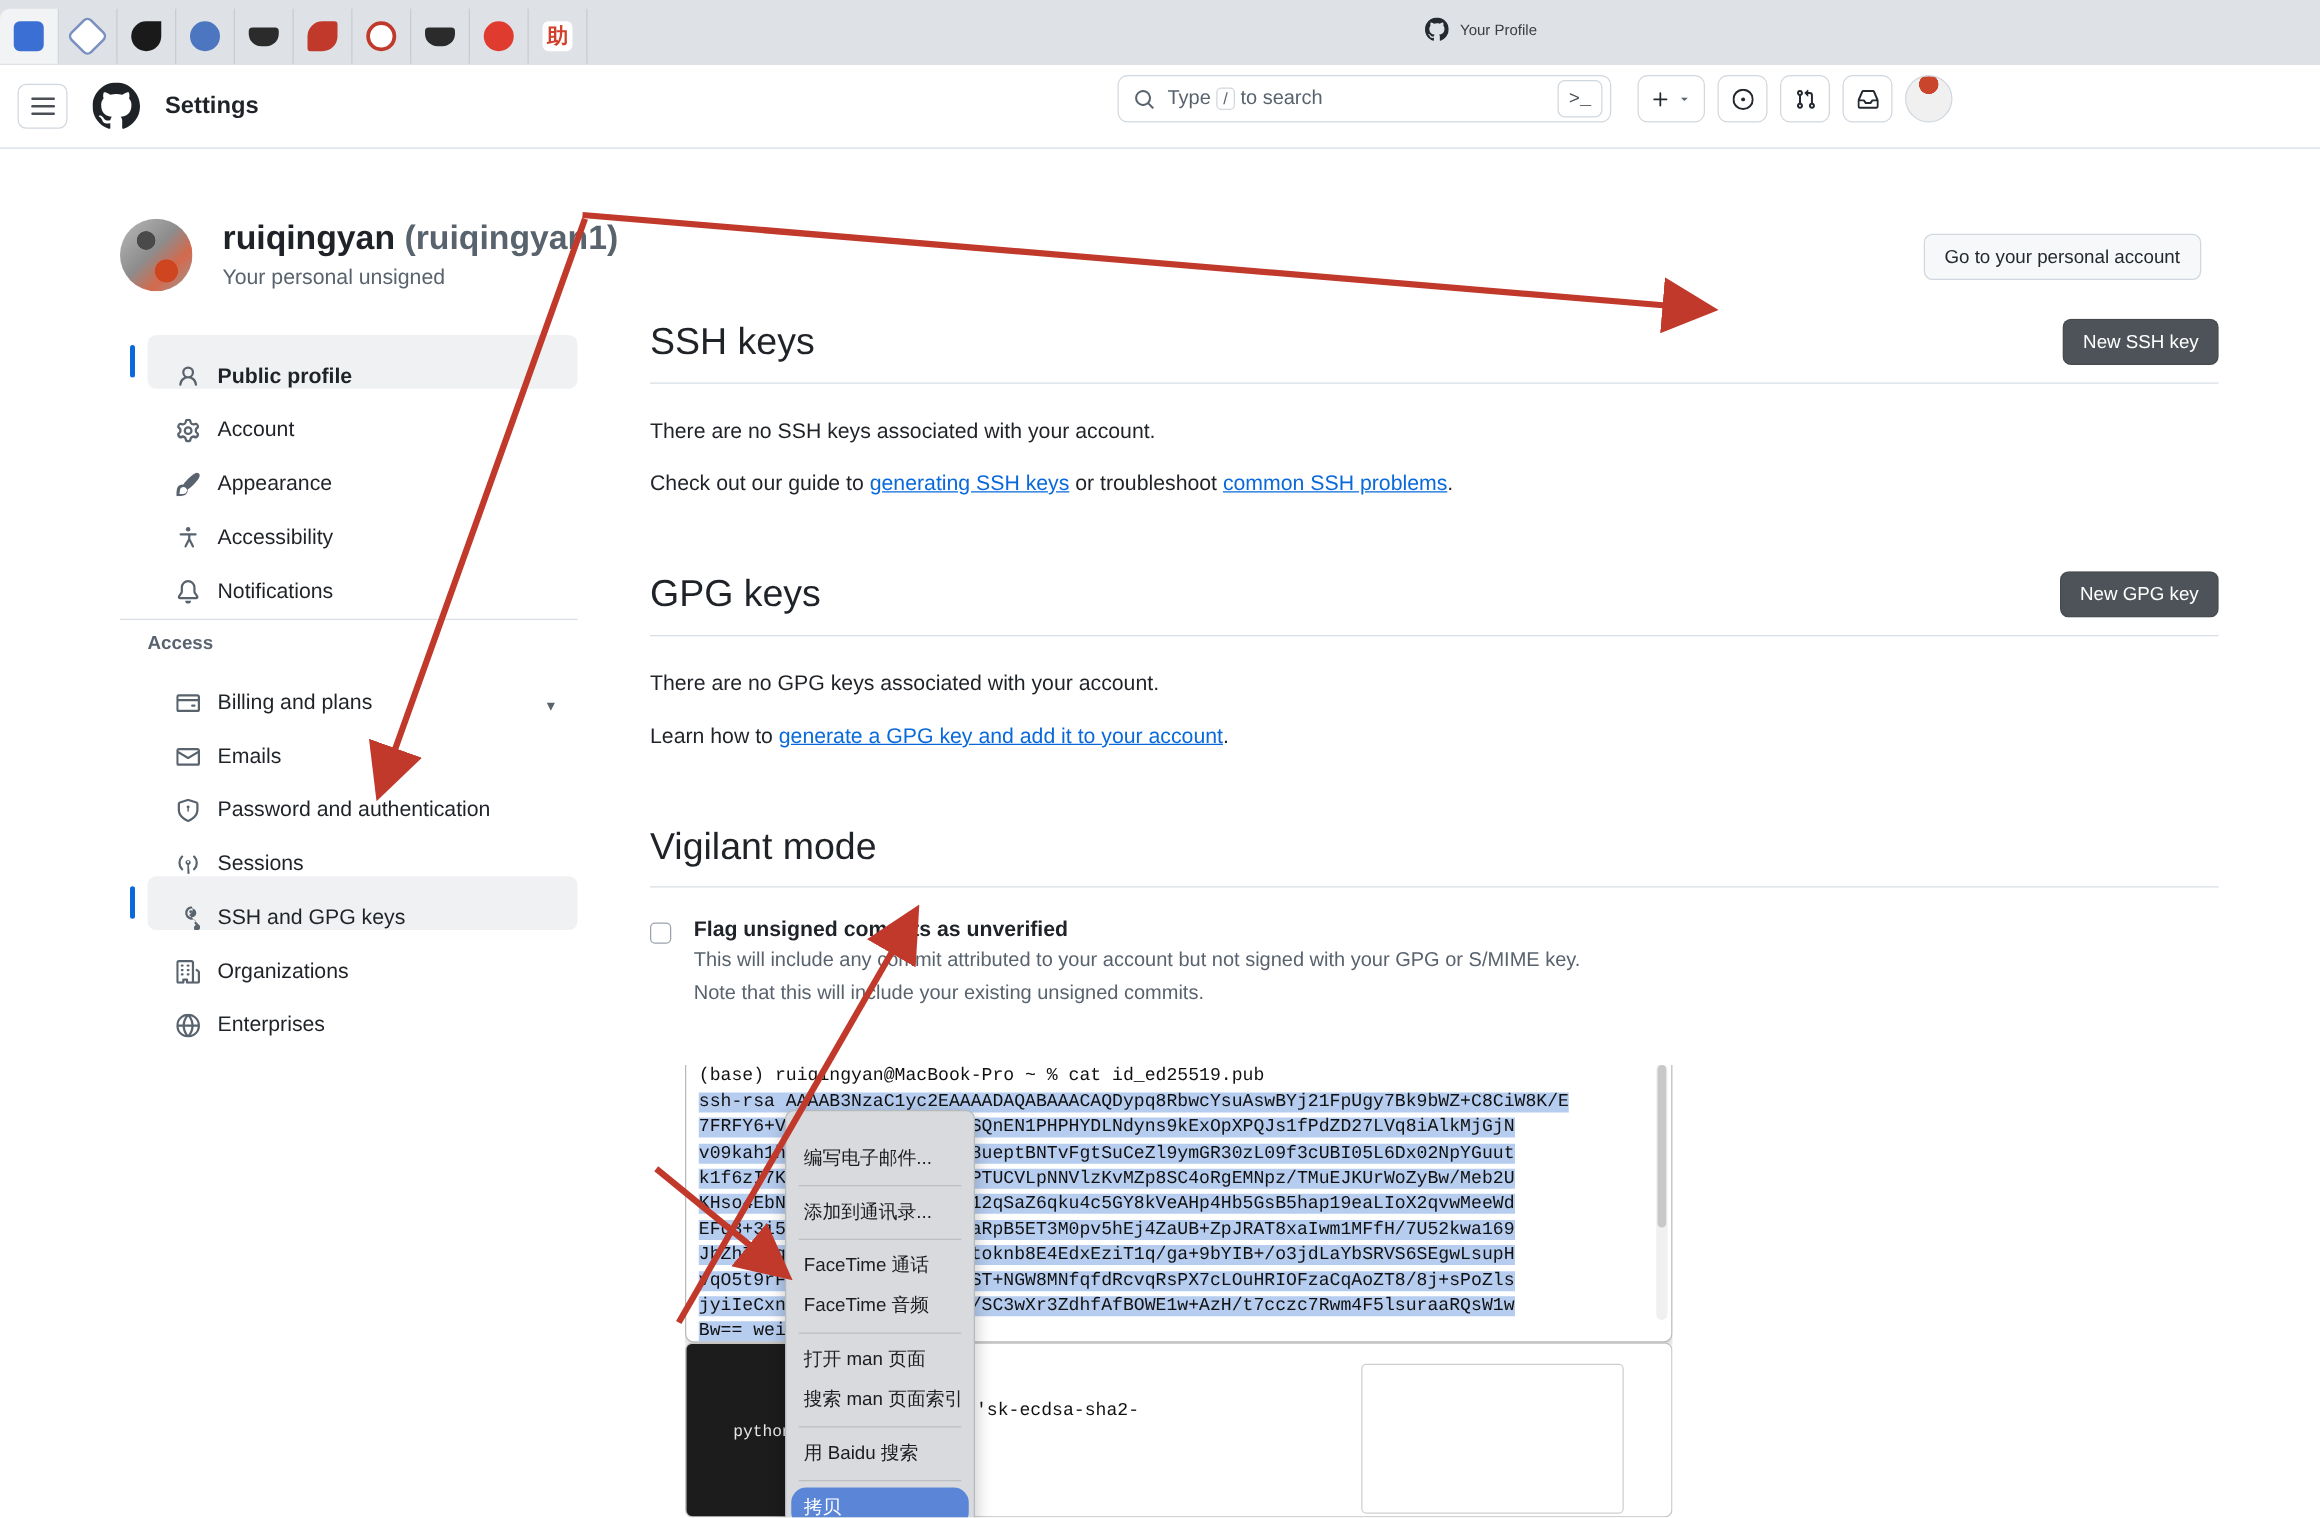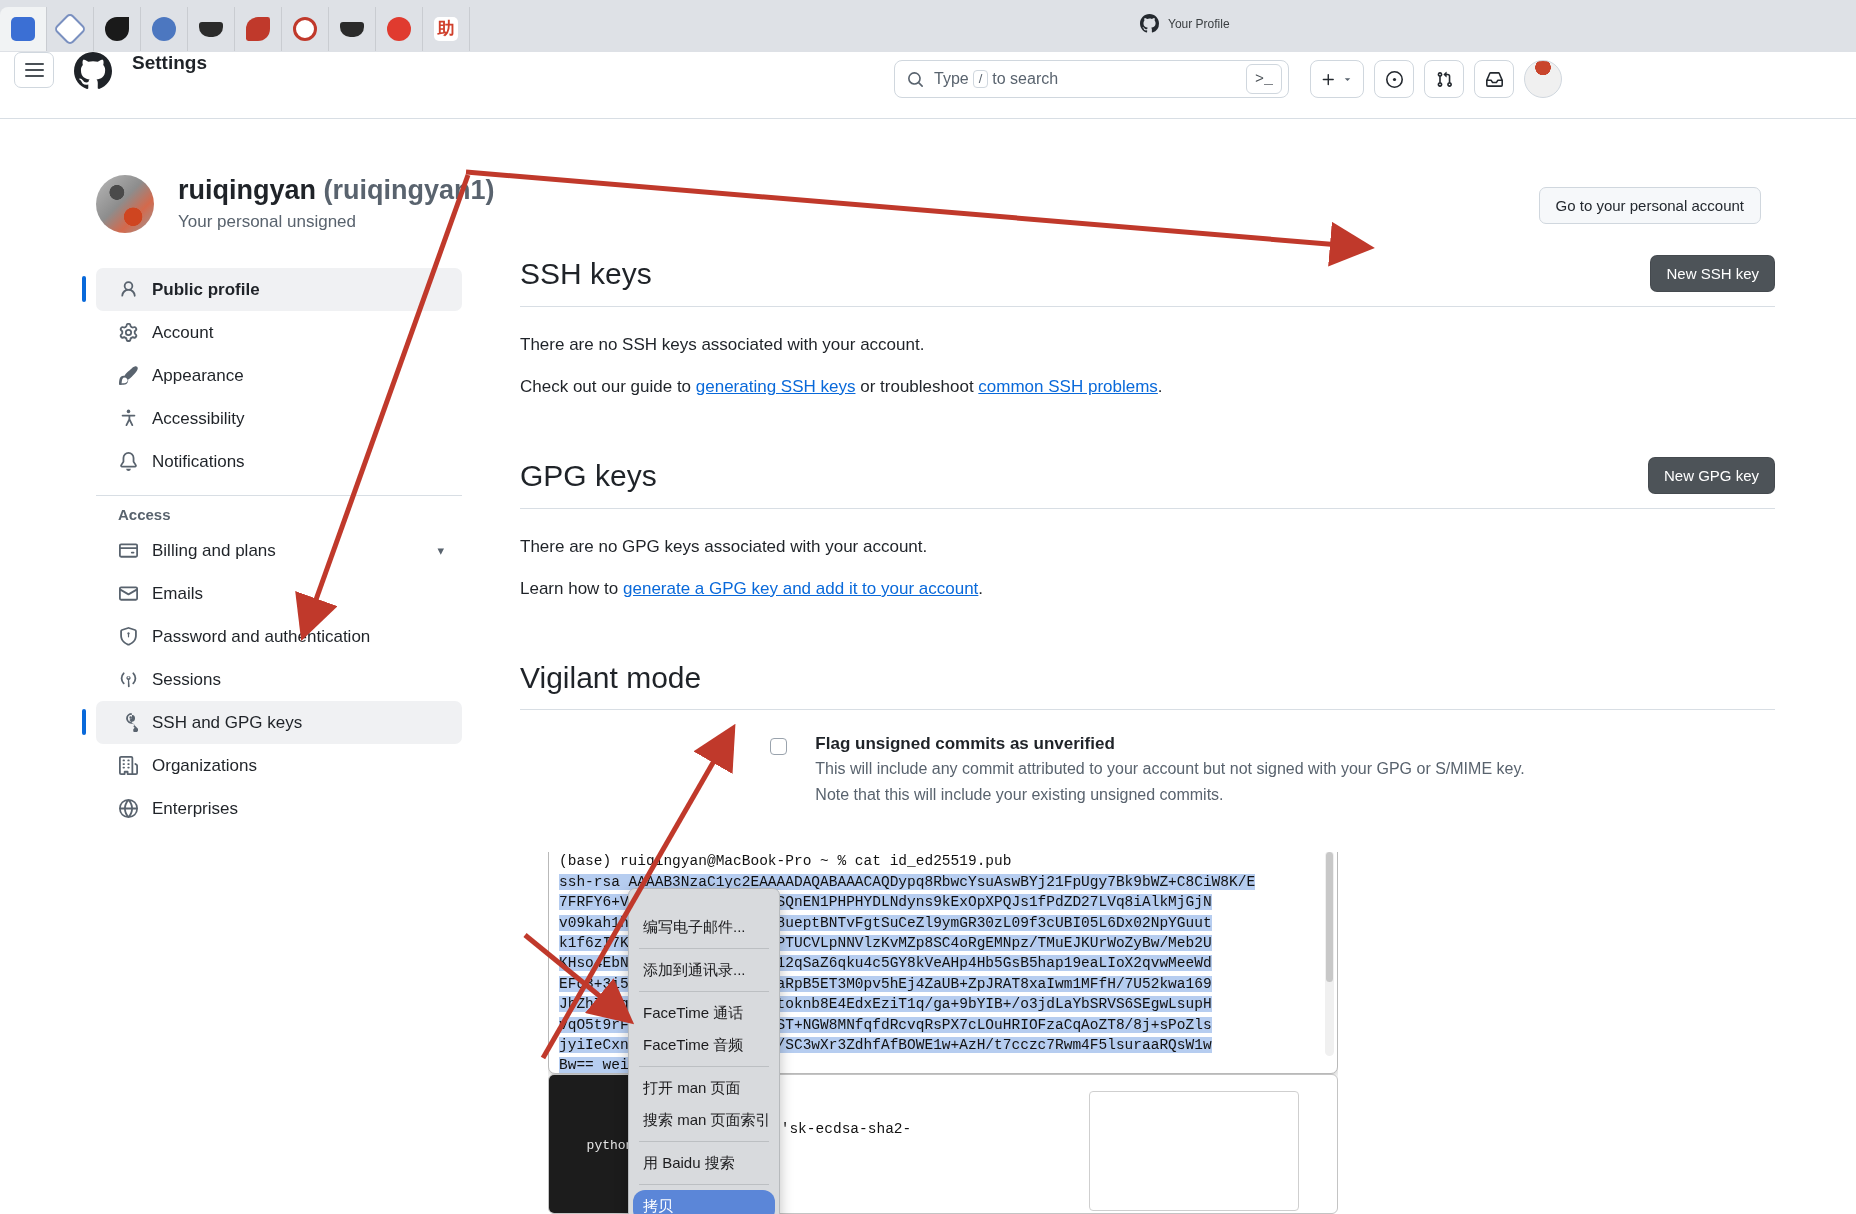--- a/index.html
+++ b/index.html
@@ -27,21 +27,21 @@
   .tabtitle {
     position:absolute; left:1140px; top:14px; display:flex; align-items:center; gap:9px;
     font-size:12px; color:#3c4043;
   }
   .gh-mark { width:19px; height:19px; }
 
   
   .ghheader {
     position:absolute; left:0; top:52px; width:1856px; height:67px;
     background:#ffffff; border-bottom:1px solid #d8dee4;
-    display:flex; align-items:flex-start;
+    display:flex; align-items:center;
   }
   .hamburger {
     margin-left:14px; width:40px; height:36px; border:1px solid #d0d7de; border-radius:7px;
     display:flex; flex-direction:column; align-items:center; justify-content:center; gap:4px;
     background:#fff; cursor:pointer;
   }
   .hamburger span { display:block; width:19px; height:2px; background:#4a5056; border-radius:2px; }
   .gh-logo { margin-left:20px; width:38px; height:38px; }
   .settings-title { margin-left:20px; font-size:19px; font-weight:700; color:#1f2328; }
 
@@ -88,22 +88,22 @@
 
   .gotoprofile {
     position:absolute; right:95px; top:187px;
     border:1px solid #d0d7de; border-radius:7px; background:#f6f8fa;
     font-size:15px; color:#24292f; padding:9px 16px; cursor:pointer;
   }
 
   
   .sidebar { position:absolute; left:96px; top:268px; width:366px; }
   .nav-item {
-    display:flex; align-items:center; gap:14px; height:43px; padding-left:22px;
-    border-radius:7px; font-size:17px; color:#1f2328; position:relative; cursor:pointer;
+    display:flex; align-items:flex-end; gap:14px; height:43px; padding-left:22px;
+    border-radius:7px; font-size:17px; color:#1f2328; position:relative; cursor:pointer;margin-left:22px;
   }
   .nav-item.active { background:#f0f1f3; font-weight:700; }
   .nav-item.active::before {
     content:""; position:absolute; left:-14px; top:8px; width:4px; height:26px;
     background:#0969da; border-radius:6px;
   }
   .nav-item .ic { width:20px; height:20px; flex:none; color:#59636e; display:flex; align-items:center; justify-content:center;}
   .nav-chevron { position:absolute; right:18px; color:#59636e; font-size:13px; }
   .nav-div { height:1px; background:#d8dee4; margin:12px 0 10px 0; }
   .nav-head { font-size:15px; font-weight:700; color:#59636e; padding-left:22px; margin-bottom:6px;}
@@ -113,21 +113,21 @@
   .sec-title { font-size:30px; font-weight:400; color:#1f2328; }
   .hr { height:1px; background:#d8dee4; margin-top:14px; }
   .sec-body { font-size:17px; color:#1f2328; }
   .sec-body a { color:#0969da; text-decoration:underline; }
   .btn-dark {
     background:#4d5358; color:#fff; border:1px solid rgba(0,0,0,.1); border-radius:7px;
     font-size:15px; padding:9px 15px; cursor:pointer;
   }
   .row-between { display:flex; align-items:center; justify-content:space-between; }
 
-  .vig-check { display:flex; gap:28px; margin-top:24px;justify-content:center; }
+  .vig-check { display:flex; gap:18px; margin-top:24px; }
   .cbox {
     width:17px; height:17px; border:1px solid #9aa3ad; border-radius:4px; background:#fff;
     flex:none; margin-top:4px; cursor:pointer;
   }
   .vig-label { font-size:17px; font-weight:700; color:#1f2328;}
   .vig-desc { font-size:16px; color:#59636e; margin-top:4px; line-height:1.35;}
 
   
   .termwrap {
     position:absolute; left:548px; top:852px; width:790px; height:362px;

